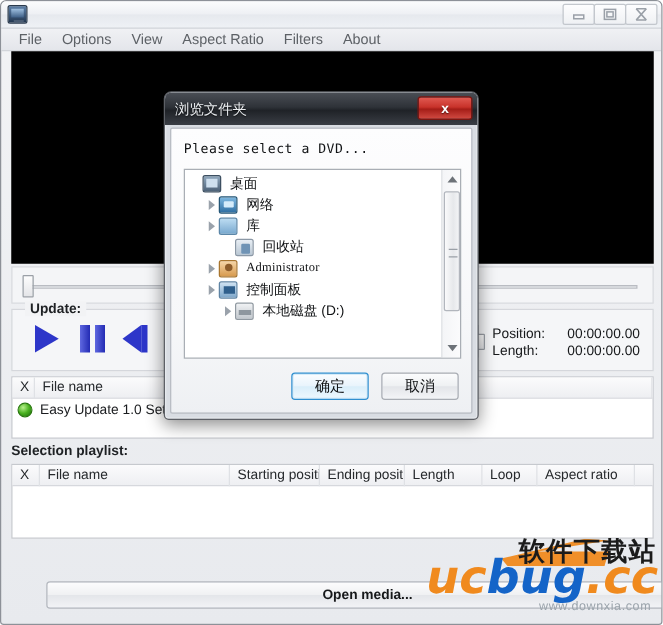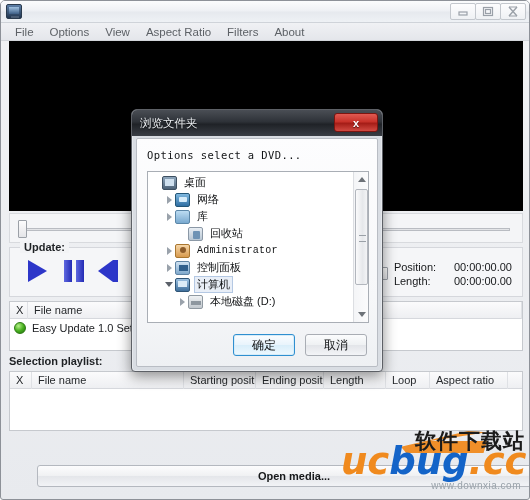--- a/index.html
+++ b/index.html
@@ -225,21 +225,20 @@
   
   #dialog {
     position: absolute;
     left: 131px; top: 73px;
     width: 252px; height: 263px;
     border-radius: 6px 6px 4px 4px;
     background: #d9dde3;
     border: 1px solid #5d6066;
     box-shadow: 0 4px 14px rgba(0,0,0,.45), 0 0 0 1px rgba(255,255,255,.35) inset;
     overflow: hidden;
-    margin-top: 36px;
   }
   #dlg-titlebar {
     height: 26px;
     background: linear-gradient(180deg,#4a4e55 0%, #2e3238 45%, #1f2227 55%, #3a3e45 100%);
     position: relative;
     display:flex; align-items:center;
   }
   #dlg-title {
     font-size: 11.5px; color: #e9ecef; margin-left: 8px;
     text-shadow: 0 1px 1px rgba(0,0,0,.7);
@@ -321,21 +320,21 @@
     border-top: 5px solid #5a6069; border-bottom: 0;
   }
   .tnode .ticon {
     width: 15px; height: 14px; margin-right: 4px; flex:none;
     border-radius: 2px; position: relative;
   }
   .tnode .tlabel { padding: 0 3px; }
   .tnode.sel .tlabel {
     background: #e8eef7; border: 1px solid #b4c8e3; padding: 0 2px;
   }
-  .mono { font-family: Liberation Mono, monospace; font-size: 10px; letter-spacing: .2px; }
+  .mono { font-family: Liberation Serif, serif; font-size: 10px; letter-spacing: .2px; }
 
   
   .ic-desktop { background: linear-gradient(180deg,#8fa7bd,#4d6278); border:1px solid #3d4f61; }
   .ic-desktop::after { content:""; position:absolute; left:2px; top:2px; right:2px; height:7px; background:#cfe0ef; }
   .ic-network { background: linear-gradient(180deg,#7fb8e0,#2f6fa3); border:1px solid #235677; border-radius:3px; }
   .ic-network::after{content:"";position:absolute;left:3px;top:3px;width:8px;height:5px;background:#d6ecfa;border-radius:1px;}
   .ic-folderb { background: linear-gradient(180deg,#bcdcf2,#79a9cf); border:1px solid #5c87a8; border-radius:2px; }
   .ic-recycle { background: linear-gradient(180deg,#e8eef4,#b9c7d4); border:1px solid #8b98a6; border-radius:2px; }
   .ic-recycle::after{content:"";position:absolute;left:4px;top:3px;width:7px;height:8px;background:#6f93b5;border-radius:1px;}
   .ic-user { background: linear-gradient(180deg,#f6d6a8,#d79a4e); border:1px solid #a9762f; border-radius:2px; }
@@ -514,21 +513,21 @@
   </div>
 
 </div>
 
 <div id="dialog">
   <div id="dlg-titlebar">
     <div id="dlg-title">浏览文件夹</div>
     <div id="dlg-close">x</div>
   </div>
   <div id="dlg-body">
-    <div id="dlg-prompt">Options select a DVD...</div>
+    <div id="dlg-prompt">Please select a DVD...</div>
 
     <div id="tree-box">
       <div id="tree-list">
           <div class="tnode" style="padding-left: 2px;">
             <span class="twist"></span>
             <span class="ticon ic-desktop"></span>
             <span class="tlabel">桌面</span>
           </div>
           <div class="tnode" style="padding-left: 15px;">
             <span class="twist">
@@ -556,27 +555,20 @@
             <span class="ticon ic-user"></span>
             <span class="tlabel mono">Administrator</span>
           </div>
           <div class="tnode" style="padding-left: 15px;">
             <span class="twist">
               <i></i>
             </span>
             <span class="ticon ic-cpanel"></span>
             <span class="tlabel">控制面板</span>
           </div>
-          <div class="tnode sel" style="padding-left: 15px;">
-            <span class="twist open">
-              <i></i>
-            </span>
-            <span class="ticon ic-computer"></span>
-            <span class="tlabel">计算机</span>
-          </div>
           <div class="tnode" style="padding-left: 28px;">
             <span class="twist">
               <i></i>
             </span>
             <span class="ticon ic-drived"></span>
             <span class="tlabel">本地磁盘 (D:)</span>
           </div>
         </div>
       <div id="tree-scroll">
         <div class="sb-arrow up">

